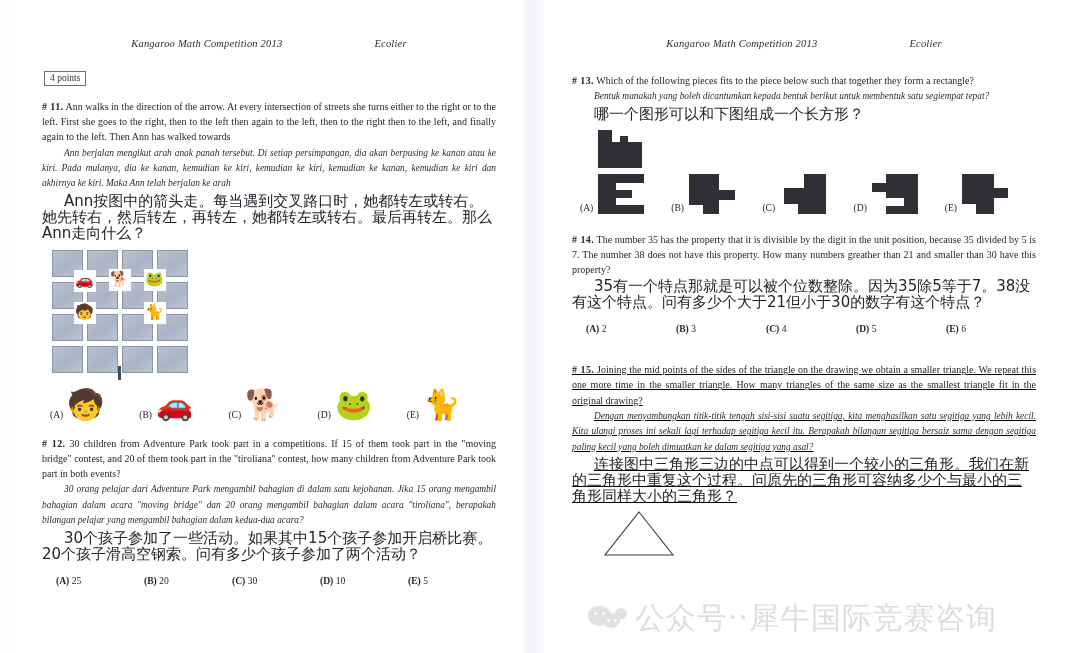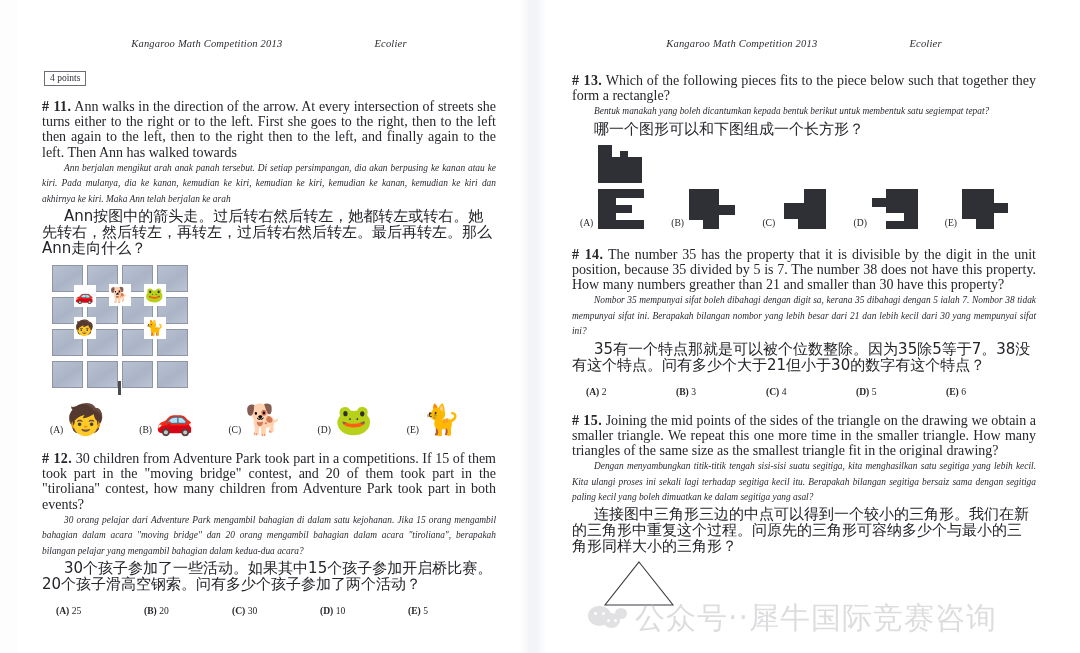--- a/index.html
+++ b/index.html
@@ -37,21 +37,21 @@
     display: inline-block;
     border: 1px solid #6d6d75;
     padding: 1px 5px 2px 5px;
     font-size: 9.5px;
     color: #303038;
     margin: 22px 0 0 26px;
   }
   .content { padding: 0 24px 0 24px; }
   .q { margin-top: 13px; }
   .qline {
-    font-size: 14px; line-height: 15.2px; color: #26262c;
+    font-size: 10px; line-height: 15.2px; color: #26262c;
     text-align: justify; text-justify: inter-word;
   }
   .qline .hashsym { font-weight: bold; letter-spacing: .4px; }
   .malay {
     font-size: 9.4px; line-height: 15.4px; color: #2a2a32;
     font-style: italic; text-align: justify; text-indent: 22px;
     margin-top: 1px;
   }
   .chinese {
     font-size: 15px; line-height: 16px; color: #23232a;
@@ -138,21 +138,21 @@
     <div class="points-box">4 points</div>
 
     <div class="content">
 
       <div class="q">
         <div class="qline english">
           <span class="hashsym"># 11.</span>
           <span>Ann walks in the direction of the arrow. At every intersection of streets she turns either to the right or to the left. First she goes to the right, then to the left then again to the left, then to the right then to the left, and finally again to the left. Then Ann has walked towards</span>
         </div>
         <div class="malay">Ann berjalan mengikut arah anak panah tersebut. Di setiap persimpangan, dia akan berpusing ke kanan atau ke kiri. Pada mulanya, dia ke kanan, kemudian ke kiri, kemudian ke kiri, kemudian ke kanan, kemudian ke kiri dan akhirnya ke kiri. Maka Ann telah berjalan ke arah</div>
-        <div class="chinese">Ann按图中的箭头走。过后转右然后转左，她都转左或转右。她先转右，然后转左，再转左，过后转右然后转左。最后再转左。那么Ann走向什么？</div>
+        <div class="chinese">Ann按图中的箭头走。每当遇到交叉路口时，她都转左或转右。她先转右，然后转左，再转左，她都转左或转右。最后再转左。那么Ann走向什么？</div>
 
         <div class="maze-wrap">
           <div class="maze">
 
             <div class="blk" style="left:0px;  top:0px;  width:31px;height:27px;"></div>
             <div class="blk" style="left:35px; top:0px;  width:31px;height:27px;"></div>
             <div class="blk" style="left:70px; top:0px;  width:31px;height:27px;"></div>
             <div class="blk" style="left:105px;top:0px;  width:31px;height:27px;"></div>
 
             <div class="blk" style="left:0px;  top:32px; width:31px;height:27px;"></div>
@@ -293,21 +293,20 @@
             </svg>
           </div>
         </div>
       </div>
 
       <div class="q" style="margin-top:18px;">
         <div class="qline english">
           <span class="hashsym"># 14.</span>
           <span>The number 35 has the property that it is divisible by the digit in the unit position, because 35 divided by 5 is 7. The number 38 does not have this property. How many numbers greather than 21 and smaller than 30 have this property?</span>
         </div>
-        <div class="malay">Nombor 35 mempunyai sifat boleh dibahagi dengan digit sa, kerana 35 dibahagi dengan 5 ialah 7. Nombor 38 tidak mempunyai sifat ini. Berapakah bilangan nombor yang lebih besar dari 21 dan lebih kecil dari 30 yang mempunyai sifat ini?</div>
         <div class="chinese">35有一个特点那就是可以被个位数整除。因为35除5等于7。38没有这个特点。问有多少个大于21但小于30的数字有这个特点？</div>
         <div class="choices">
           <div class="ch">
             <b>(A)</b>
             <span>2</span>
           </div>
           <div class="ch">
             <b>(B)</b>
             <span>3</span>
           </div>
@@ -319,21 +318,21 @@
             <b>(D)</b>
             <span>5</span>
           </div>
           <div class="ch">
             <b>(E)</b>
             <span>6</span>
           </div>
         </div>
       </div>
 
-      <div class="q" style="margin-top:16px;">
+      <div class="q" style="margin-top:28px;text-decoration:underline;">
         <div class="qline english">
           <span class="hashsym"># 15.</span>
           <span>Joining the mid points of the sides of the triangle on the drawing we obtain a smaller triangle. We repeat this one more time in the smaller triangle. How many triangles of the same size as the smallest triangle fit in the original drawing?</span>
         </div>
         <div class="malay">Dengan menyambungkan titik-titik tengah sisi-sisi suatu segitiga, kita menghasilkan satu segitiga yang lebih kecil. Kita ulangi proses ini sekali lagi terhadap segitiga kecil itu. Berapakah bilangan segitiga bersaiz sama dengan segitiga paling kecil yang boleh dimuatkan ke dalam segitiga yang asal?</div>
         <div class="chinese">连接图中三角形三边的中点可以得到一个较小的三角形。我们在新的三角形中重复这个过程。问原先的三角形可容纳多少个与最小的三角形同样大小的三角形？</div>
 
         <div class="tri-wrap">
           <svg width="74" height="48" viewBox="0 0 74 48">
             <polygon points="37,2 71,45 3,45" fill="none" stroke="#3a3a42" stroke-width="1.1"></polygon>

